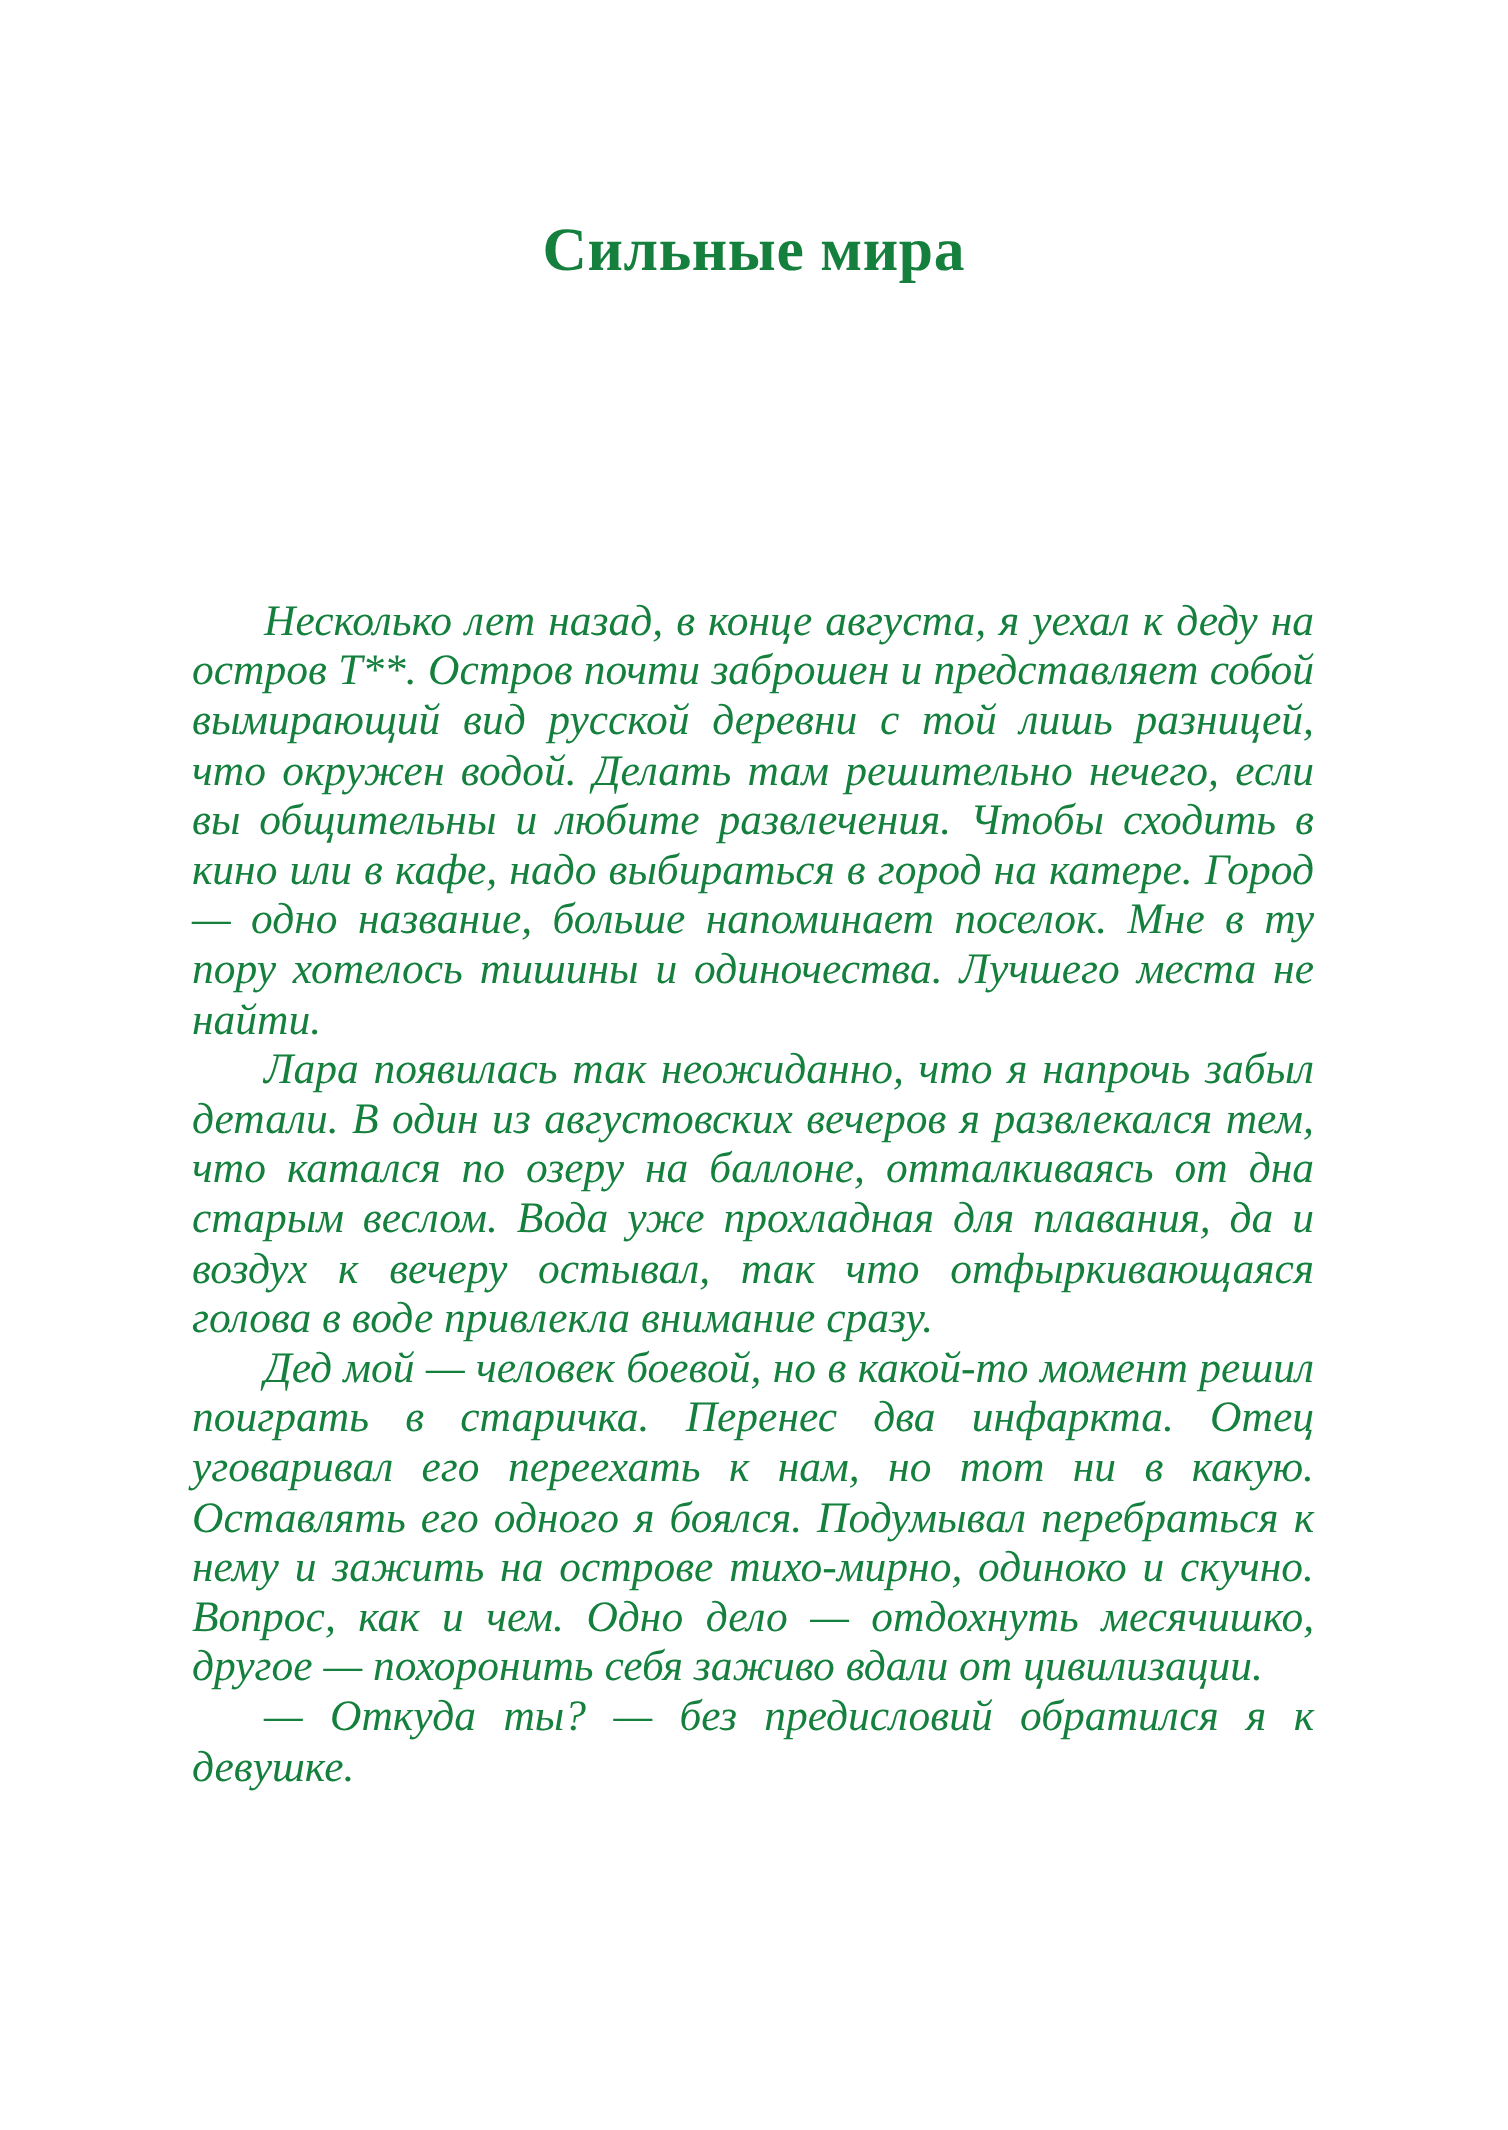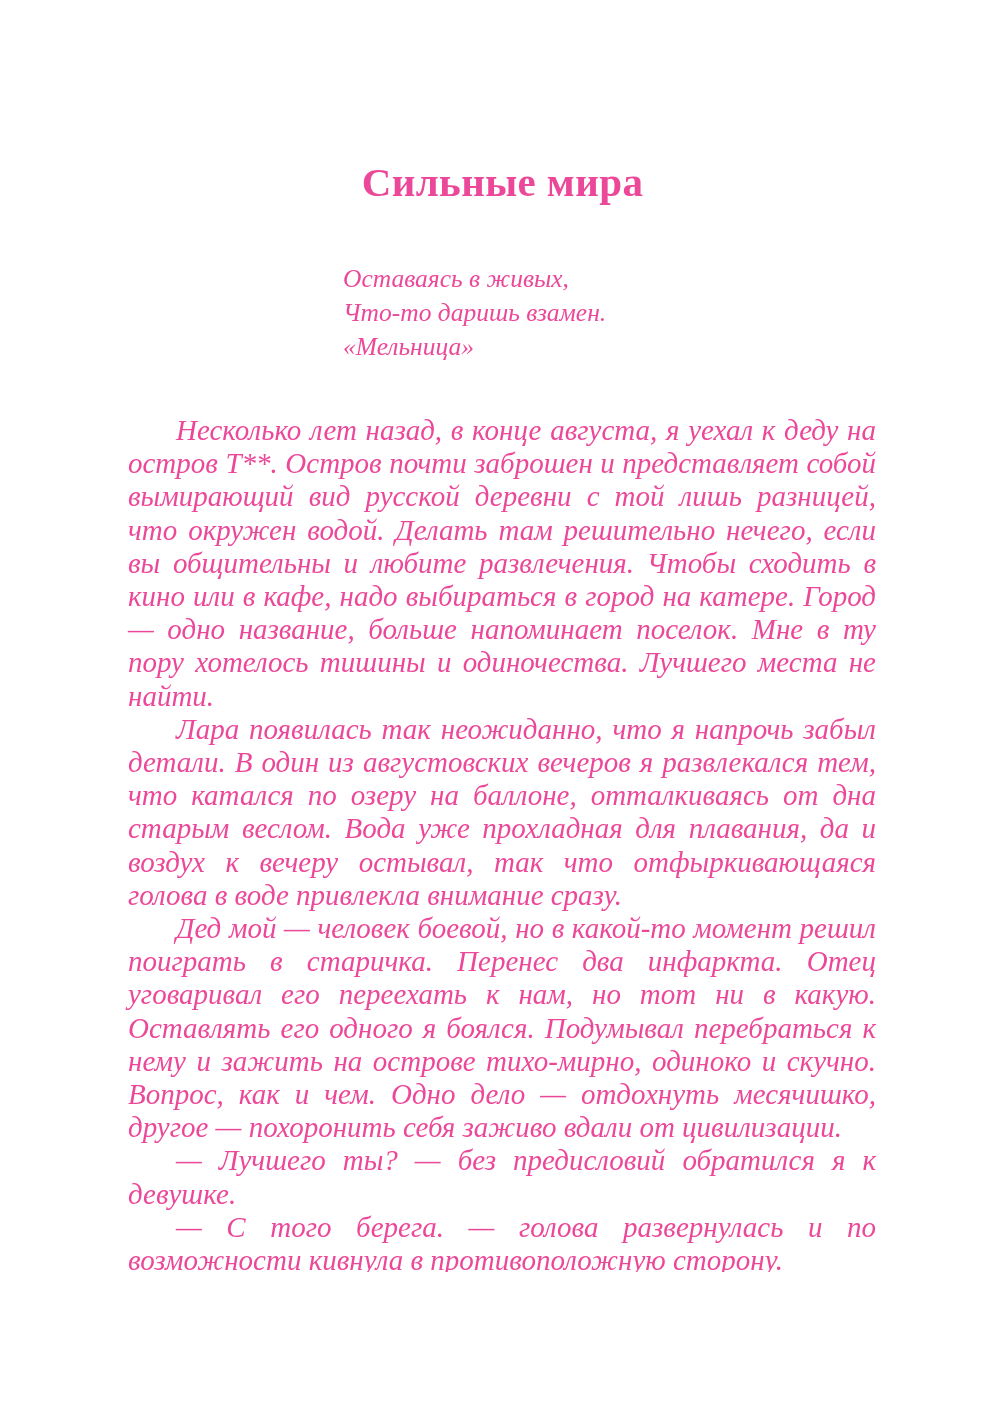--- a/index.html
+++ b/index.html
@@ -6,23 +6,23 @@
   html, body {
     margin: 0;
     padding: 0;
     background: #ffffff;
   }
 
   .page {
     position: relative;
     width: 1005px;
     height: 1256px;
-    margin: 16px auto;
+    margin: 0 auto;
     background: #ffffff;
-    color: #ec4899;
+    color: #15803d;
     font-family: "Liberation Serif", "DejaVu Serif", serif;
     overflow: hidden;
     box-sizing: border-box;
   }
 
   
   .chapter-title {
     position: absolute;
     left: 0;
     right: 0;
@@ -82,29 +82,23 @@
     line-height: 1;
   }
 </style>
 </head>
 <body>
 
 <div class="page">
 
   <h1 class="chapter-title">Сильные мира</h1>
 
-  <div class="epigraph">
-    <span class="epigraph-line">Оставаясь в живых,</span>
-    <span class="epigraph-line">Что-то даришь взамен.</span>
-    <span class="epigraph-line">«Мельница»</span>
-  </div>
 
   <div class="body-text">
     <p>Несколько лет назад, в конце августа, я уехал к деду на остров Т**. Остров почти заброшен и представляет собой вымирающий вид русской деревни с той лишь разницей, что окружен водой. Делать там решительно нечего, если вы общительны и любите развлечения. Чтобы сходить в кино или в кафе, надо выбираться в город на катере. Город — одно название, больше напоминает поселок. Мне в ту пору хотелось тишины и одиночества. Лучшего места не найти.</p>
     <p>Лара появилась так неожиданно, что я напрочь забыл детали. В один из августовских вечеров я развлекался тем, что катался по озеру на баллоне, отталкиваясь от дна старым веслом. Вода уже прохладная для плавания, да и воздух к вечеру остывал, так что отфыркивающаяся голова в воде привлекла внимание сразу.</p>
     <p>Дед мой — человек боевой, но в какой-то момент решил поиграть в старичка. Перенес два инфаркта. Отец уговаривал его переехать к нам, но тот ни в какую. Оставлять его одного я боялся. Подумывал перебраться к нему и зажить на острове тихо-мирно, одиноко и скучно. Вопрос, как и чем. Одно дело — отдохнуть месячишко, другое — похоронить себя заживо вдали от цивилизации.</p>
-    <p>— Лучшего ты? — без предисловий обратился я к девушке.</p>
-    <p>— С того берега. — голова развернулась и по возможности кивнула в противоположную сторону.</p>
+    <p>— Откуда ты? — без предисловий обратился я к девушке.</p>
   </div>
 
   <div class="folio">118</div>
 
 </div>
 
 </body></html>

